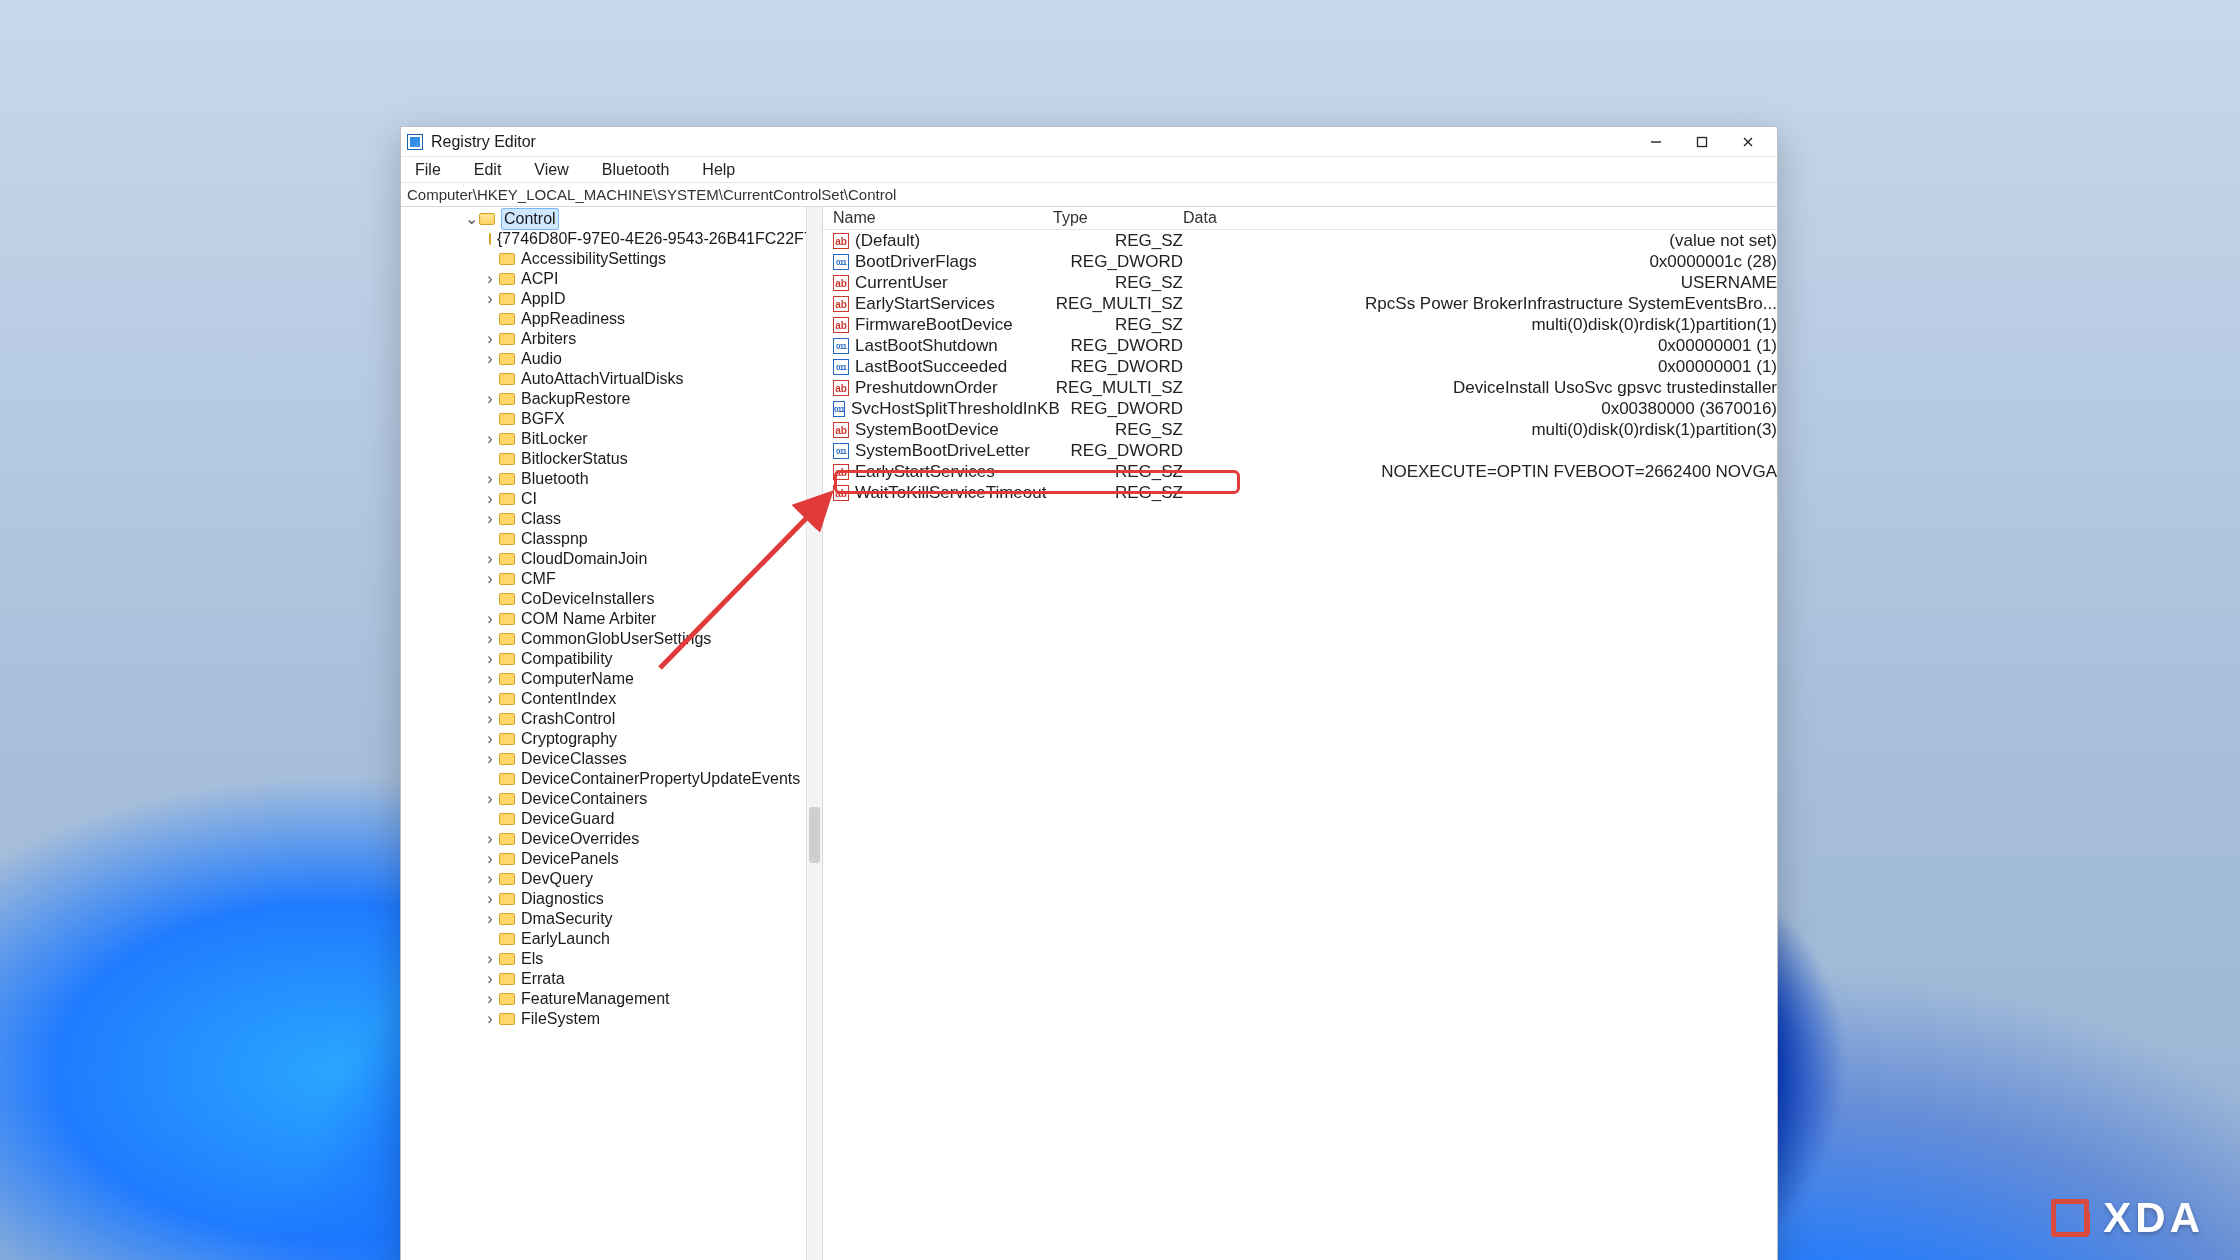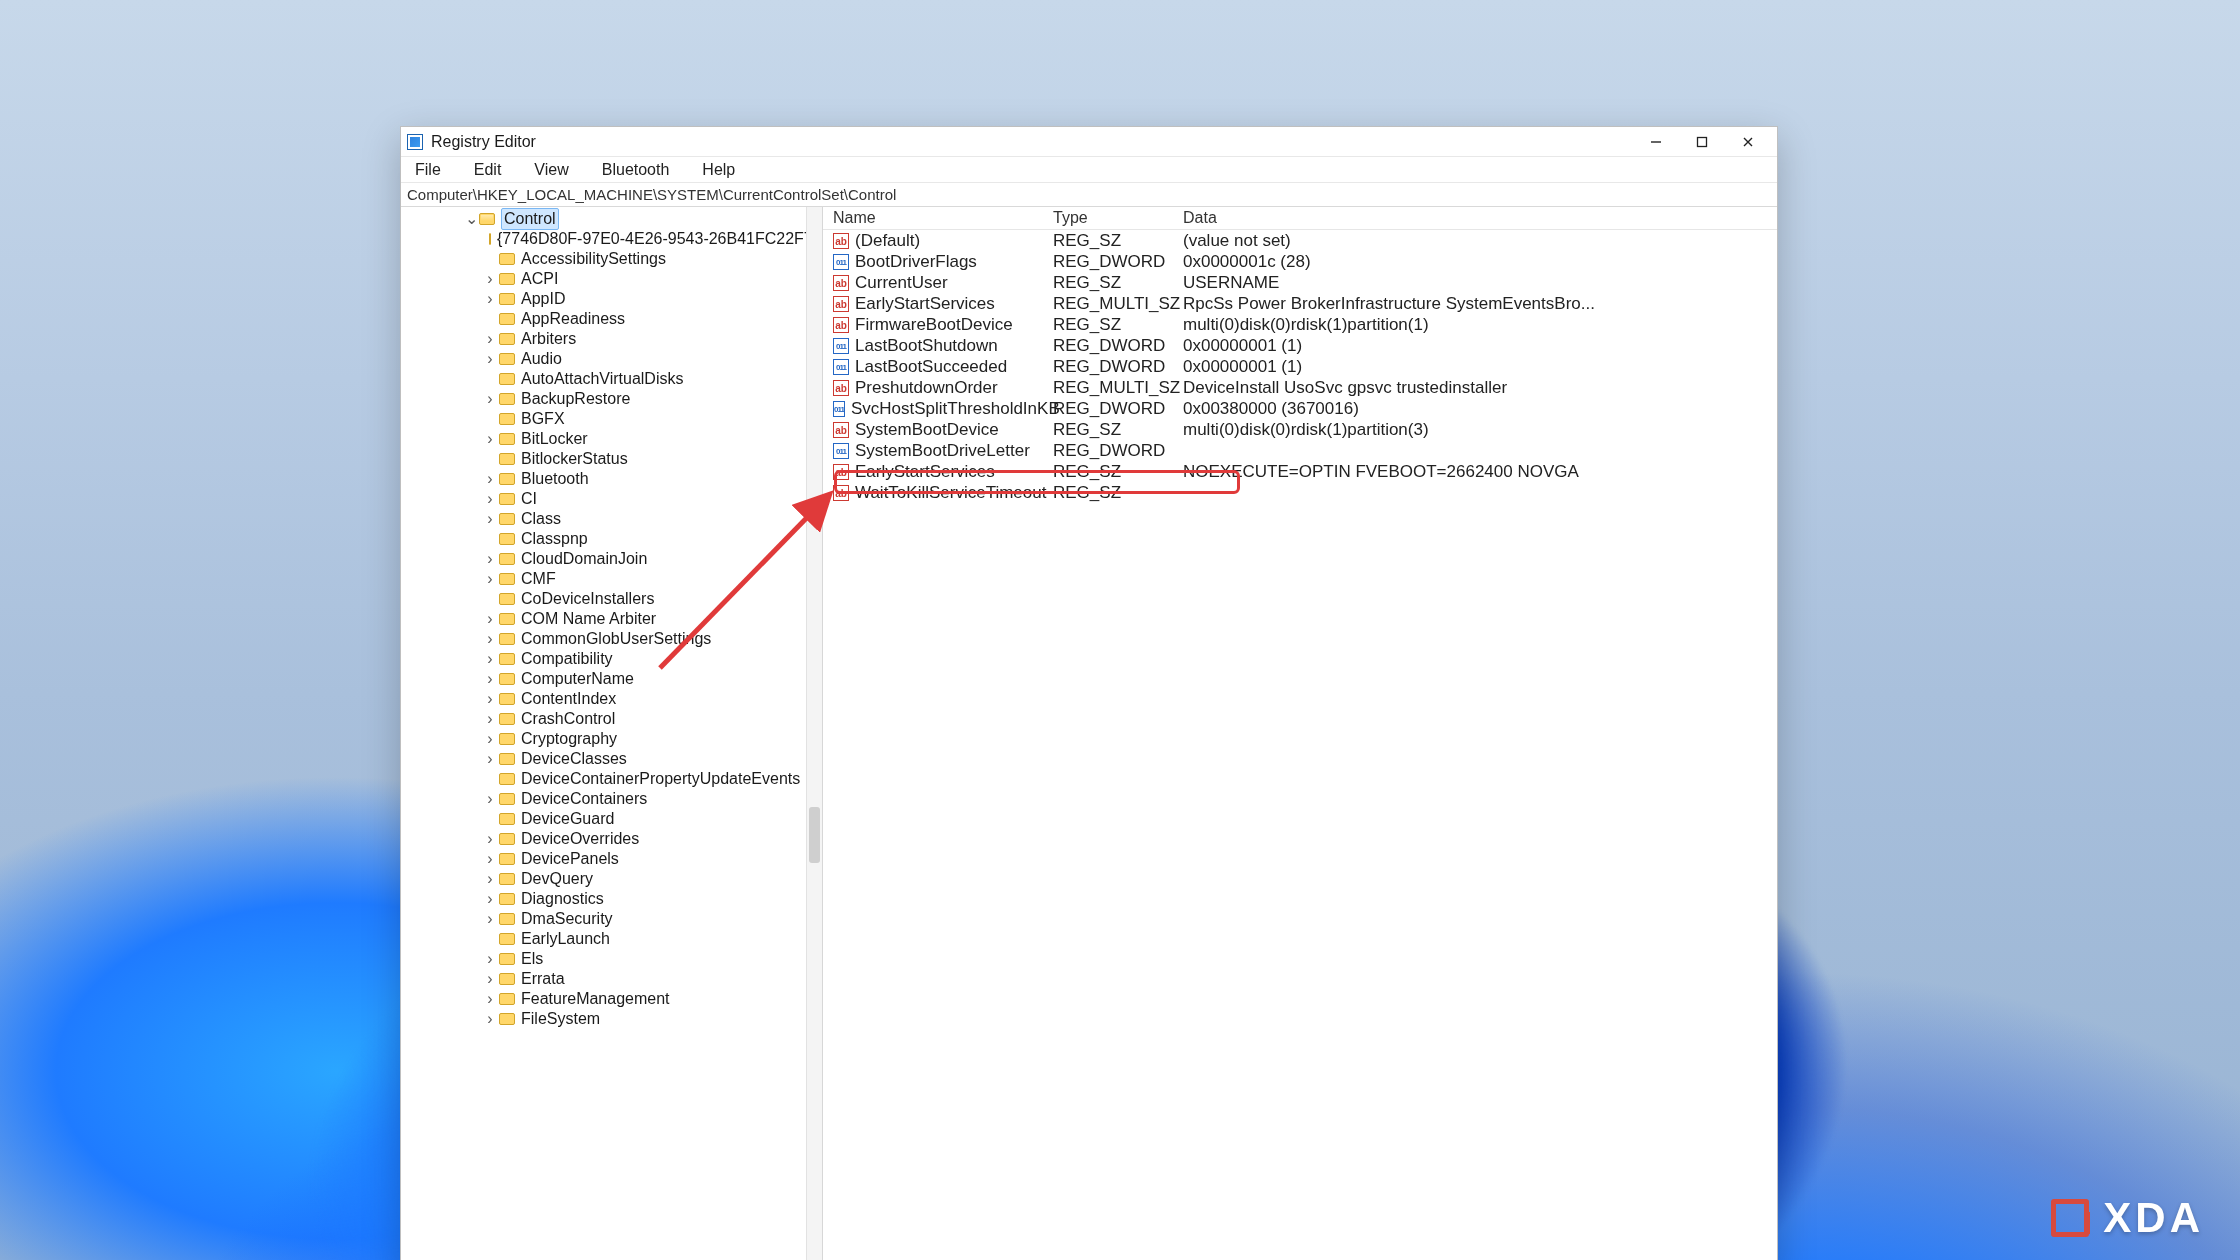--- a/index.html
+++ b/index.html
@@ -329,21 +329,21 @@
         <div class="tree-thumb"></div>
       </div>
     </div>
 
     <div class="values">
       <div class="vhead">
         <span>Name</span>
         <span>Type</span>
         <span>Data</span>
       </div>
-      <div id="value-rows" style="position:relative;">
+      <div id="value-rows" style="position:relative;text-align:right;">
           <div class="vrow">
             <span class="vname">
               <span class="icon str"></span>
               <span>(Default)</span>
             </span>
             <span>REG_SZ</span>
             <span>(value not set)</span>
           </div>
           <div class="vrow">
             <span class="vname">

